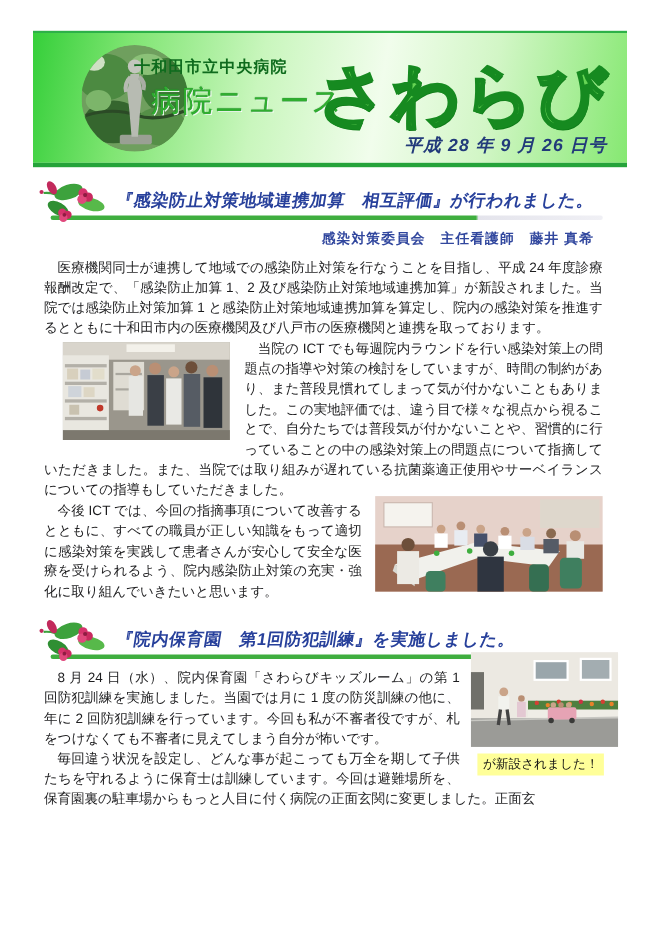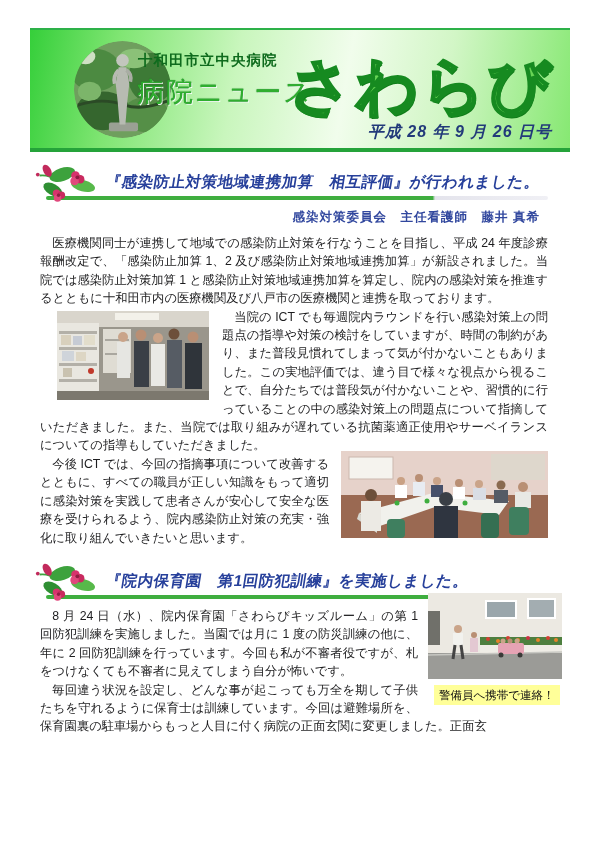--- a/index.html
+++ b/index.html
@@ -9,21 +9,21 @@
     font-family:"Liberation Sans","DejaVu Sans",sans-serif;
   }
   
   .banner{
     position:absolute;left:30px;top:28px;width:540px;height:124px;
     background:linear-gradient(100deg,#35cf3a 0%,#7fe572 16%,#c9f6bd 38%,#f1fdec 58%,#d2f6c6 76%,#86e872 100%);
     border-top:2px solid #2db148;border-bottom:4px solid #25a33a;
     box-sizing:border-box;
   }
   .circle-photo{position:absolute;left:44px;top:11px;width:97px;height:97px;border-radius:50%;overflow:hidden;}
-  .hospital-name{position:absolute;left:108px;top:21px;font-size:14.5px;font-weight:bold;color:#0e6b1d;letter-spacing:1px;}
+  .hospital-name{position:absolute;left:92px;top:21px;font-size:14.5px;font-weight:bold;color:#0e6b1d;letter-spacing:1px;}
   .news-label{
     position:absolute;left:107px;top:44px;font-size:27px;font-weight:normal;color:#2fae2f;
     letter-spacing:2px;text-shadow:0 0 1px #0d7a18, 1px 1px 0 #ffffff;text-align:right;
   }
   .big-title{
     position:absolute;left:259px;top:14px;font-size:62px;font-weight:bold;color:#67d455;
     letter-spacing:3px;-webkit-text-stroke:2.5px #168a20;text-shadow:1px 2px 0 #0f7a18;
   }
   .issue-date{position:absolute;right:18px;top:92px;font-size:16px;font-weight:bold;color:#223a7a;letter-spacing:1px;font-style:italic;}
   
@@ -243,20 +243,20 @@
           <path d="M27 52 L25 66 M33 52 L35 66" stroke="#444" stroke-width="3"></path>
           <circle cx="46" cy="42" r="3" fill="#b98f74"></circle>
             <rect x="42" y="45" width="8" height="14" fill="#e3c8d2"></rect>
           <rect x="70" y="50" width="26" height="11" rx="2" fill="#e6a3b4"></rect>
           <circle cx="75" cy="48" r="2.5" fill="#caa489"></circle>
             <circle cx="82" cy="48" r="2.5" fill="#b98f74"></circle>
           <circle cx="89" cy="48" r="2.5" fill="#caa489"></circle>
           <circle cx="73" cy="62" r="2.5" fill="#3a3a38"></circle>
             <circle cx="92" cy="62" r="2.5" fill="#3a3a38"></circle>
         </svg>
-        <figcaption class="caption">警備員へ携帯で連絡！</figcaption>
+        <figcaption class="caption">が新設されました！</figcaption>
       </figure>
       <p>8 月 24 日（水）、院内保育園「さわらびキッズルーム」の第 1 回防犯訓練を実施しました。当園では月に 1 度の防災訓練の他に、年に 2 回防犯訓練を行っています。今回も私が不審者役ですが、札をつけなくても不審者に見えてしまう自分が怖いです。</p>
       <p>毎回違う状況を設定し、どんな事が起こっても万全を期して子供たちを守れるように保育士は訓練しています。今回は避難場所を、保育園裏の駐車場からもっと人目に付く病院の正面玄関に変更しました。正面玄</p>
     </div>
   </section>
 
 </div>
 
 </body></html>

